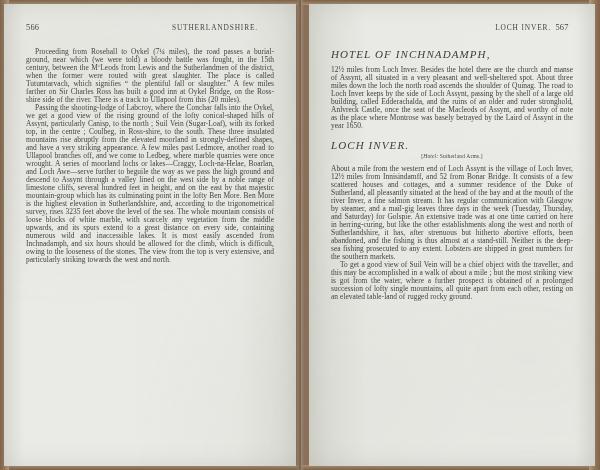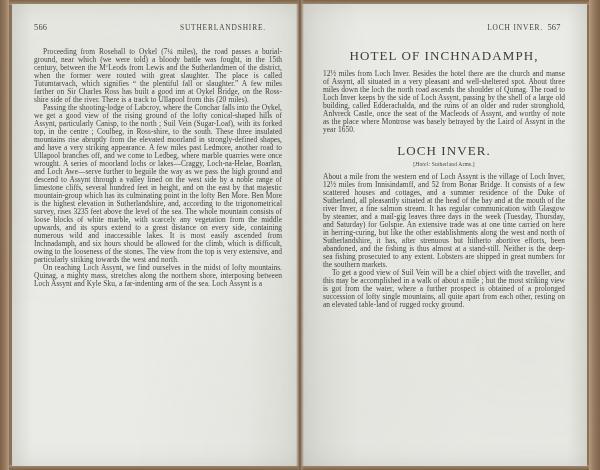--- a/index.html
+++ b/index.html
@@ -41,28 +41,28 @@
 
   
   .leaf {
     position: absolute;
     top: 4px;
     height: 462px;
     background: #e6e7e2;
     z-index: 2;
   }
   .leaf-left {
-    left: 12px;
+    left: 4px;
     width: 292px;
     background:
       linear-gradient(90deg, #dedfd9 0%, #eaebe6 7%, #e9eae5 80%, #dcddd6 100%);
     box-shadow: inset 0 0 22px rgba(120,118,105,0.18);
   }
   .leaf-right {
-    left: 301px;
+    left: 309px;
     width: 286px;
     background:
       linear-gradient(270deg, #dedfd9 0%, #eaebe6 7%, #e9eae5 80%, #d9dad3 100%);
     box-shadow: inset 0 0 22px rgba(120,118,105,0.18);
   }
 
   
   .gutter {
     position: absolute;
     top: 0;
@@ -123,26 +123,27 @@
     text-indent: 9px;
     letter-spacing: 0.02px;
     word-spacing: 0.18px;
     -webkit-hyphens: none;
     hyphens: none;
     font-family: Liberation Serif, serif;
   }
   p.body.cont { text-indent: 0; }
 
   .section-head {
-    text-align: center;
-    font-size: 13px;
+    text-align: left;
+    font-size: 11px;
     letter-spacing: 1.1px;
     text-transform: uppercase;
     color: #3e3e39;
     margin: 9px 0 6px 0;
+    font-style: italic;
   }
   .section-head.tight { margin: 9px 0 2px 0; }
 
   .hotel-note {
     text-align: center;
     font-size: 5.5px;
     letter-spacing: 0.15px;
     color: #4a4a45;
     margin: 0 0 6px 0;
   }
@@ -175,21 +176,20 @@
     <div class="page-inner">
 
       <div class="running-head rh-left">
         <span class="folio">566</span>
         <span class="head-title">SUTHERLANDSHIRE.</span>
         <span class="head-spacer"></span>
       </div>
 
       <p class="body">Proceeding from Rosehall to Oykel (7¼ miles), the road passes a burial-ground, near which (we were told) a bloody battle was fought, in the 15th century, between the M‘Leods from Lewis and the Sutherlandmen of the district, when the former were routed with great slaughter. The place is called Tutumtarvach, which signifies “ the plentiful fall or slaughter.” A few miles farther on Sir Charles Ross has built a good inn at Oykel Bridge, on the Ross-shire side of the river. There is a track to Ullapool from this (20 miles).</p>
       <p class="body">Passing the shooting-lodge of Labcroy, where the Conchar falls into the Oykel, we get a good view of the rising ground of the lofty conical-shaped hills of Assynt, particularly Canisp, to the north ; Suil Vein (Sugar-Loaf), with its forked top, in the centre ; Coulbeg, in Ross-shire, to the south. These three insulated mountains rise abruptly from the elevated moorland in strongly-defined shapes, and have a very striking appearance. A few miles past Ledmore, another road to Ullapool branches off, and we come to Ledbeg, where marble quarries were once wrought. A series of moorland lochs or lakes—Craggy, Loch-na-Helae, Boarlan, and Loch Awe—serve further to beguile the way as we pass the high ground and descend to Assynt through a valley lined on the west side by a noble range of limestone cliffs, several hundred feet in height, and on the east by that majestic mountain-group which has its culminating point in the lofty Ben More. Ben More is the highest elevation in Sutherlandshire, and, according to the trigonometrical survey, rises 3235 feet above the level of the sea. The whole mountain consists of loose blocks of white marble, with scarcely any vegetation from the middle upwards, and its spurs extend to a great distance on every side, containing numerous wild and inaccessible lakes. It is most easily ascended from Inchnadamph, and six hours should be allowed for the climb, which is difficult, owing to the looseness of the stones. The view from the top is very extensive, and particularly striking towards the west and north.</p>
-      <p class="body">On reaching Loch Assynt, we find ourselves in the midst of lofty mountains. Quinag, a mighty mass, stretches along the northern shore, interposing between Loch Assynt and Kyle Sku, a far-indenting arm of the sea. Loch Assynt is a</p>
 
     </div>
   </div>
 
   <div class="leaf leaf-right">
     <div class="page-inner">
 
       <div class="running-head rh-right">
         <span class="head-spacer"></span>
         <span class="head-title">LOCH INVER.</span>

